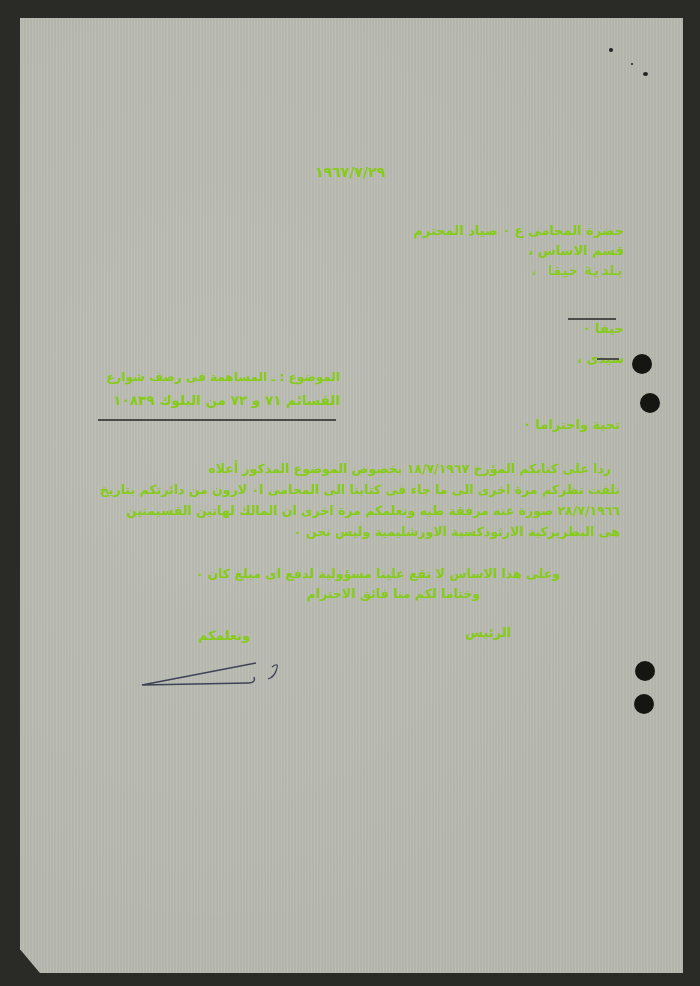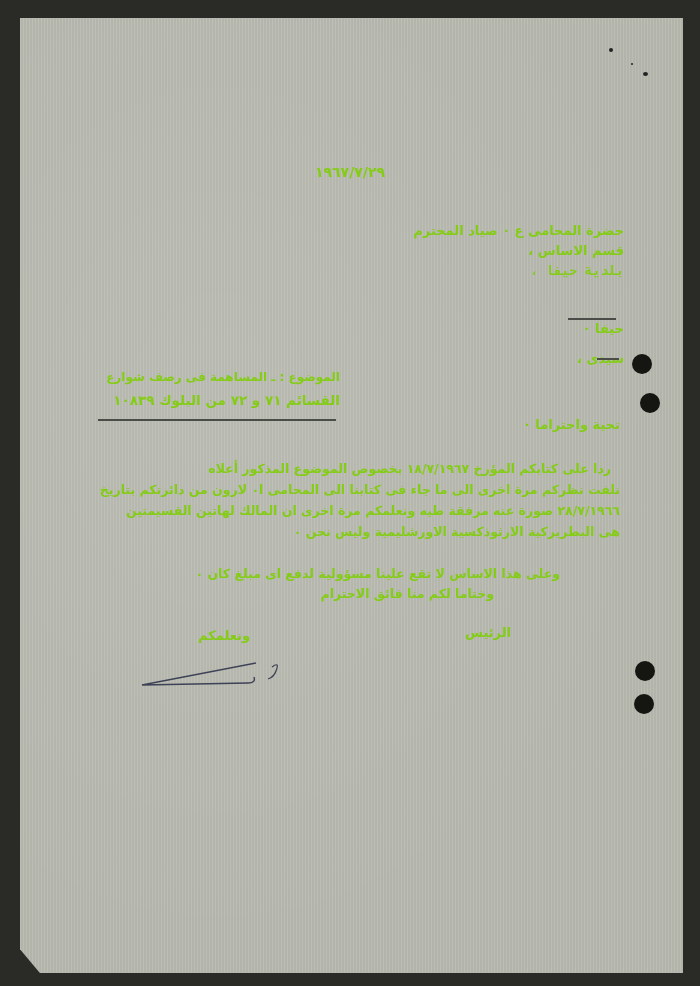--- a/index.html
+++ b/index.html
@@ -40,21 +40,21 @@
     .subj1 { right: 360px; top: 369px; font-size: 12px; }
     .subj2 { right: 360px; top: 392px; font-size: 13.5px; }
     .subj-rule { position: absolute; left: 98px; top: 419px; width: 238px; height: 2px; background: #4a4c48; }
     .greet { right: 80px; top: 416px; }
     .body { right: 80px; text-align: right; font-size: 12.5px; }
     .b1 { top: 460px; right: 89px; }
     .b2 { top: 481px; text-align: right; }
     .b3 { top: 502px; }
     .b4 { top: 523px; }
     .b6 { top: 565px; right: 140px; }
-    .b7 { top: 585px; right: 206px; }
+    .b7 { top: 585px; right: 220px; }
     .sig-pres { left: 465px; top: 624px; }
     .sig-sec { left: 198px; top: 627px; }
     .signature { position: absolute; left: 138px; top: 655px; width: 150px; height: 34px; }
     .hole { position: absolute; width: 20px; height: 20px; border-radius: 50%; background: #151512; }
     .speck { position: absolute; border-radius: 50%; background: #222; }
   </style>
 </head>
 <body>
 
 <div class="paper"></div>

